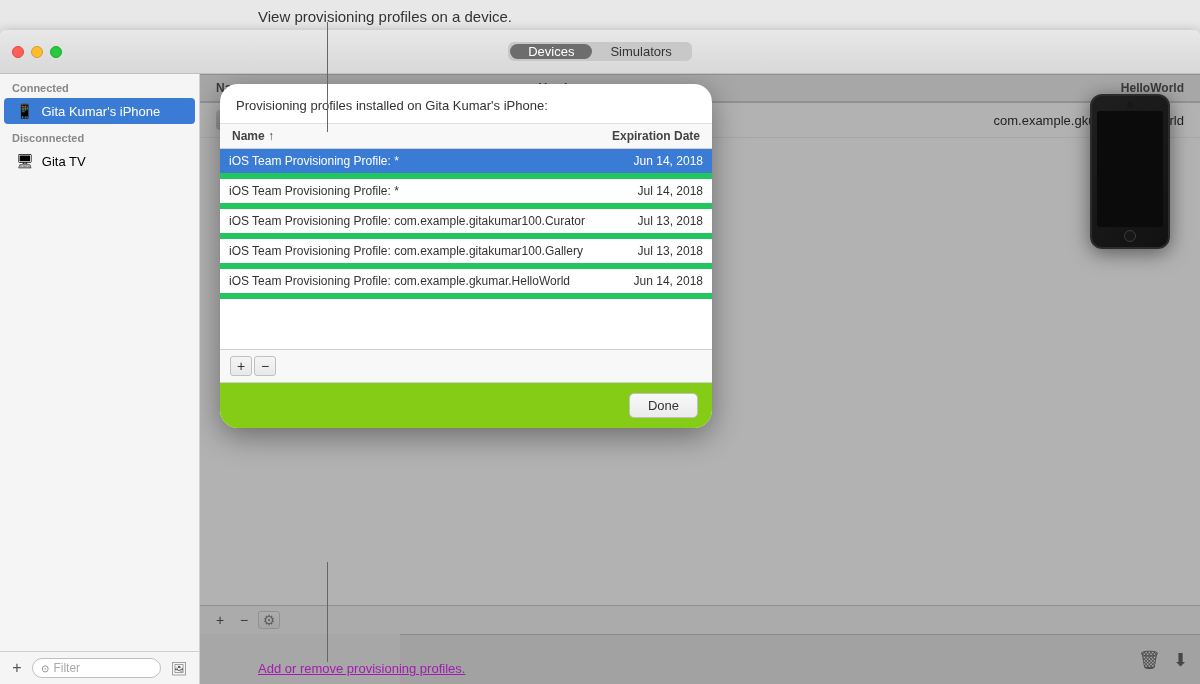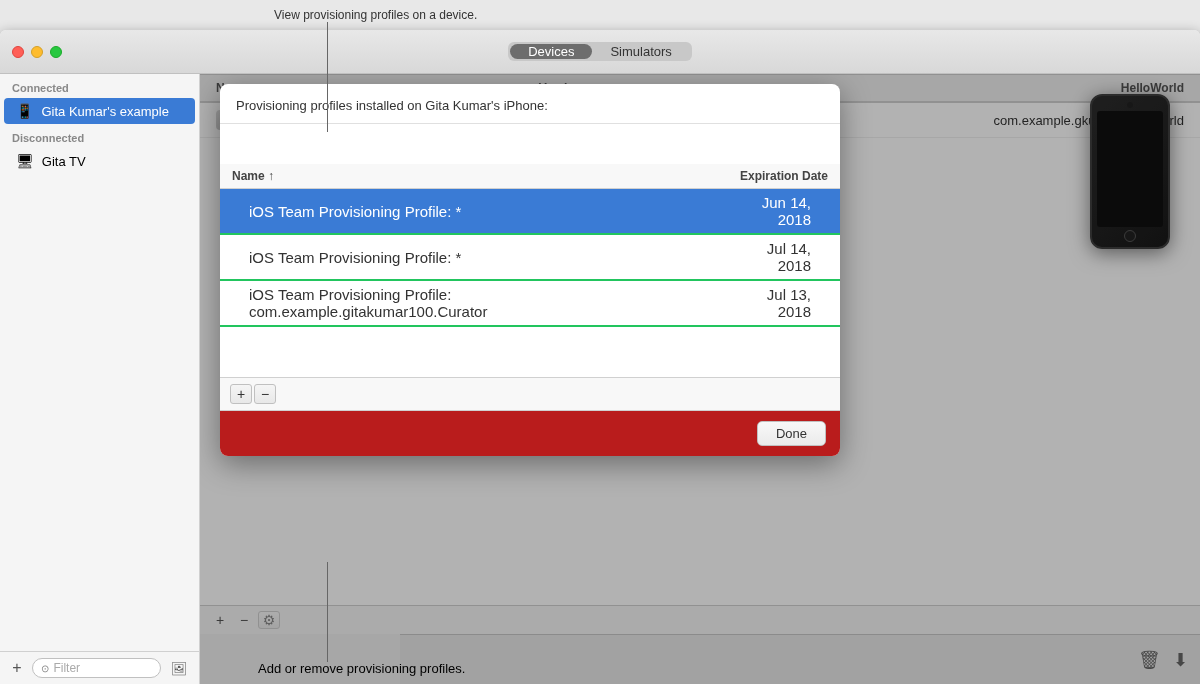--- a/index.html
+++ b/index.html
@@ -185,23 +185,23 @@
       top: 0; left: 0; right: 0; bottom: 0;
       background: rgba(0,0,0,0.3);
       display: flex;
       align-items: flex-start;
       justify-content: flex-start;
       padding: 10px 20px;
       z-index: 10;
     }
     .profiles-panel {
       background: #fff;
-      border-radius: 8px;
+      border-radius: 18px;
       box-shadow: 0 8px 30px rgba(0,0,0,0.4);
-      width: 620px;
+      width: 492px;
       display: flex;
       flex-direction: column;
       overflow: hidden;
     }
     .profiles-header {
       padding: 14px 16px 10px 16px;
       font-size: 13px;
       color: #333;
       border-bottom: 1px solid #e0e0e0;
     }
@@ -212,33 +212,32 @@
     .profiles-table th {
       text-align: left;
       padding: 5px 12px;
       font-size: 12px;
       font-weight: 600;
       color: #444;
       border-bottom: 1px solid #d0d0d0;
       background: #f8f8f8;
     }
     .profiles-table td {
-      padding: 5px 29px;
-      font-size: 15px;
-      color: #333;
-      border-bottom: 2px solid #22c55e;
+      padding: 5px 9px;
+      font-size: 12px;
+      color: #333;
+      border-bottom: 6px solid #22c55e;
     }
     .profiles-table tr.selected td {
       background: #3a7bd5;
       color: #fff;
     }
     .profiles-content {
       flex: 1;
       overflow-y: auto;
-      margin-top: 40px;
     }
     .profiles-spacer {
       height: 50px;
     }
     .profiles-toolbar {
       display: flex;
       align-items: center;
       padding: 6px 10px;
       border-top: 1px solid #d0d0d0;
       background: #f8f8f8;
@@ -255,21 +254,21 @@
       justify-content: center;
       font-size: 14px;
       cursor: pointer;
       color: #333;
     }
     .profiles-footer {
       display: flex;
       align-items: center;
       justify-content: flex-end;
       padding: 10px 14px;
-      background: #b91c1c;
+      background: #84cc16;
       border-top: 1px solid #d0d0d0;
     }
     .done-btn {
       padding: 4px 18px;
       border: 1px solid #c0c0c0;
       border-radius: 5px;
       background: linear-gradient(to bottom, #f8f8f8, #ebebeb);
       font-size: 13px;
       cursor: pointer;
       color: #333;
@@ -397,34 +396,35 @@
       width: 6px;
       height: 6px;
       border-radius: 50%;
       background: #222;
     }
 
     
     .tooltip-top {
       position: absolute;
       top: 8px;
-      left: 274px;
-      font-size: 12px;
+      left: 258px;
+      font-size: 15px;
       color: #333;
       z-index: 200;
       white-space: nowrap;
     }
     .tooltip-bottom {
       position: absolute;
       bottom: 8px;
       left: 258px;
       font-size: 13px;
-      color: #000000;
+      color: #a21caf;
       z-index: 200;
       white-space: nowrap;
+      text-decoration: underline;
     }
 
     
     .vline-top {
       position: absolute;
       left: 327px;
       top: 22px;
       width: 1px;
       height: 110px;
       background: #666;
@@ -464,21 +464,21 @@
       <div class="tab">Simulators</div>
     </div>
   </div>
 
   <div class="main-content">
 
     <div class="sidebar">
       <div class="sidebar-section-label">Connected</div>
       <div class="sidebar-item selected">
         <span class="item-icon">📱</span>
-        <span class="item-label">Gita Kumar's example</span>
+        <span class="item-label">Gita Kumar's iPhone</span>
       </div>
       <div class="sidebar-section-label">Disconnected</div>
       <div class="sidebar-item">
         <span class="item-icon">🖥</span>
         <span class="item-label">Gita TV</span>
       </div>
 
       <div class="sidebar-footer">
         <div class="sidebar-footer-btn">+</div>
         <div class="filter-input">
@@ -554,20 +554,28 @@
                     <td style="text-align: right;">Jun 14, 2018</td>
                   </tr>
                   <tr>
                     <td>iOS Team Provisioning Profile: *</td>
                     <td style="text-align: right;">Jul 14, 2018</td>
                   </tr>
                   <tr>
                     <td>iOS Team Provisioning Profile: com.example.gitakumar100.Curator</td>
                     <td style="text-align: right;">Jul 13, 2018</td>
                   </tr>
+                  <tr>
+                    <td>iOS Team Provisioning Profile: com.example.gitakumar100.Gallery</td>
+                    <td style="text-align: right;">Jul 13, 2018</td>
+                  </tr>
+                  <tr>
+                    <td>iOS Team Provisioning Profile: com.example.gkumar.HelloWorld</td>
+                    <td style="text-align: right;">Jun 14, 2018</td>
+                  </tr>
                 </tbody>
             </table>
             <div class="profiles-spacer"></div>
           </div>
           <div class="profiles-toolbar">
             <div class="profiles-btn">+</div>
             <div class="profiles-btn">−</div>
           </div>
           <div class="profiles-footer">
             <button class="done-btn">Done</button>

